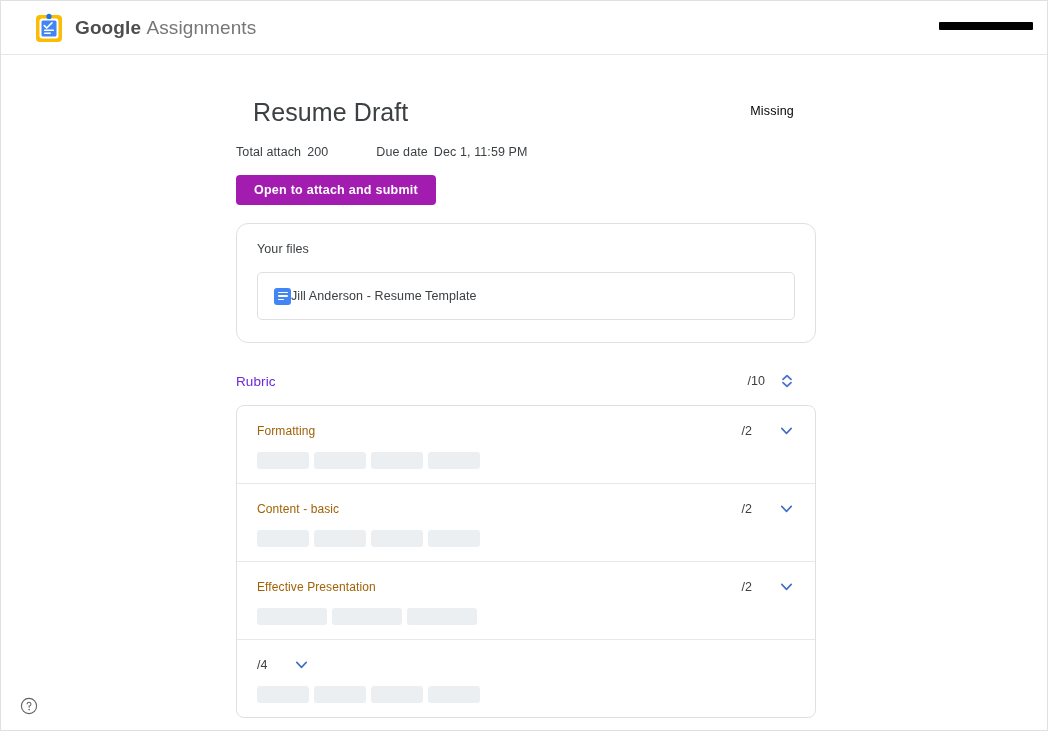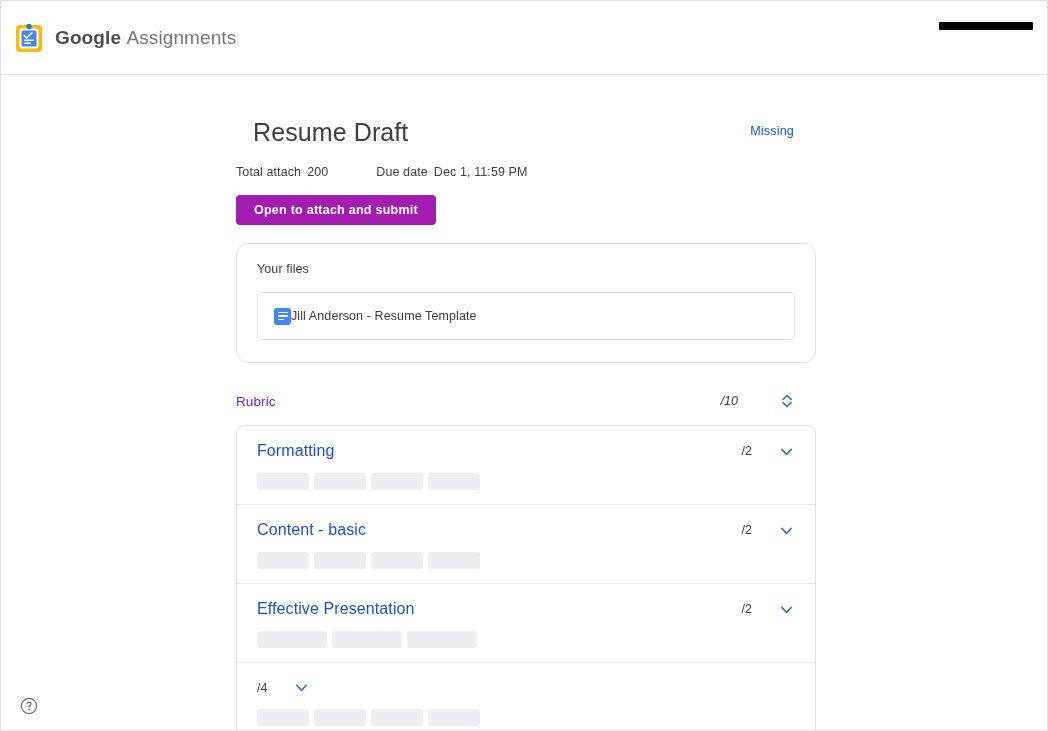--- a/index.html
+++ b/index.html
@@ -17,25 +17,25 @@
     height: 731px;
     background: #ffffff;
     border: 1px solid #e0e0e0;
     box-sizing: border-box;
     overflow: hidden;
   }
 
   
   .app-header {
     position: relative;
-    height: 74px;
+    height: 54px;
     border-bottom: 1px solid #e6e6e6;
     display: flex;
     align-items: center;
-    padding-left: 14px;
+    padding-left: 34px;
     box-sizing: border-box;
   }
   .logo-mark {
     width: 28px;
     height: 30px;
     flex: 0 0 auto;
     margin-right: 12px;
     display: block;
   }
   .wordmark {
@@ -80,21 +80,21 @@
     font-weight: normal;
     margin: 17px;
     line-height: 32px;
     letter-spacing: .1px;
   }
   .status-badge {
     position: absolute;
     right: 22px;
     top: 8px;
     font-size: 12.5px;
-    color: #1d4ed8;
+    color: #000000;
     letter-spacing: .2px;
   }
 
   .meta-row {
     margin-top: 9px;
     font-size: 12.5px;
     color: #3c4043;
     display: flex;
     align-items: center;
     letter-spacing: .1px;
@@ -177,22 +177,21 @@
   }
   .rubric-label {
     font-size: 13.5px;
     color: #6d28d9;
     flex: 1 1 auto;
     letter-spacing: .1px;
   }
   .rubric-total {
     font-size: 12.5px;
     color: #3c4043;
-    margin-right: 40px;
-    font-style: italic;
+    margin-right: 13px;
   }
   .sort-toggle {
     width: 18px;
     height: 18px;
     display: block;
     cursor: pointer;
     margin-right: 20px;
   }
 
   .rubric-card {
@@ -206,22 +205,22 @@
     padding: 16px 0 14px 0;
   }
   .criterion:last-child { border-bottom: none; }
   .crit-top {
     display: flex;
     align-items: center;
     padding: 0 20px 0 20px;
   }
   .crit-name {
     flex: 1 1 auto;
-    font-size: 16px;
-    color: #1d4ed8;
+    font-size: 12px;
+    color: #a16207;
     cursor: pointer;
     letter-spacing: .1px;
   }
   .crit-points {
     font-size: 12.5px;
     color: #3c4043;
     margin-right: 26px;
   }
   .chevron {
     width: 17px;

